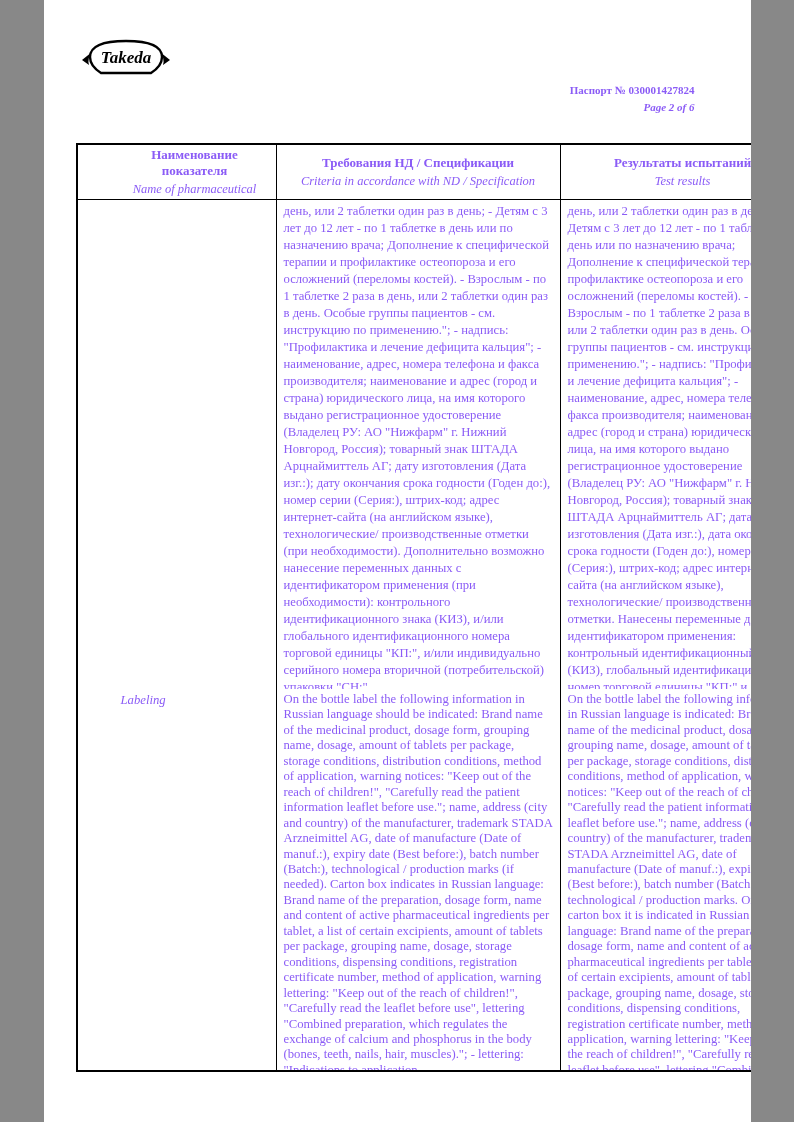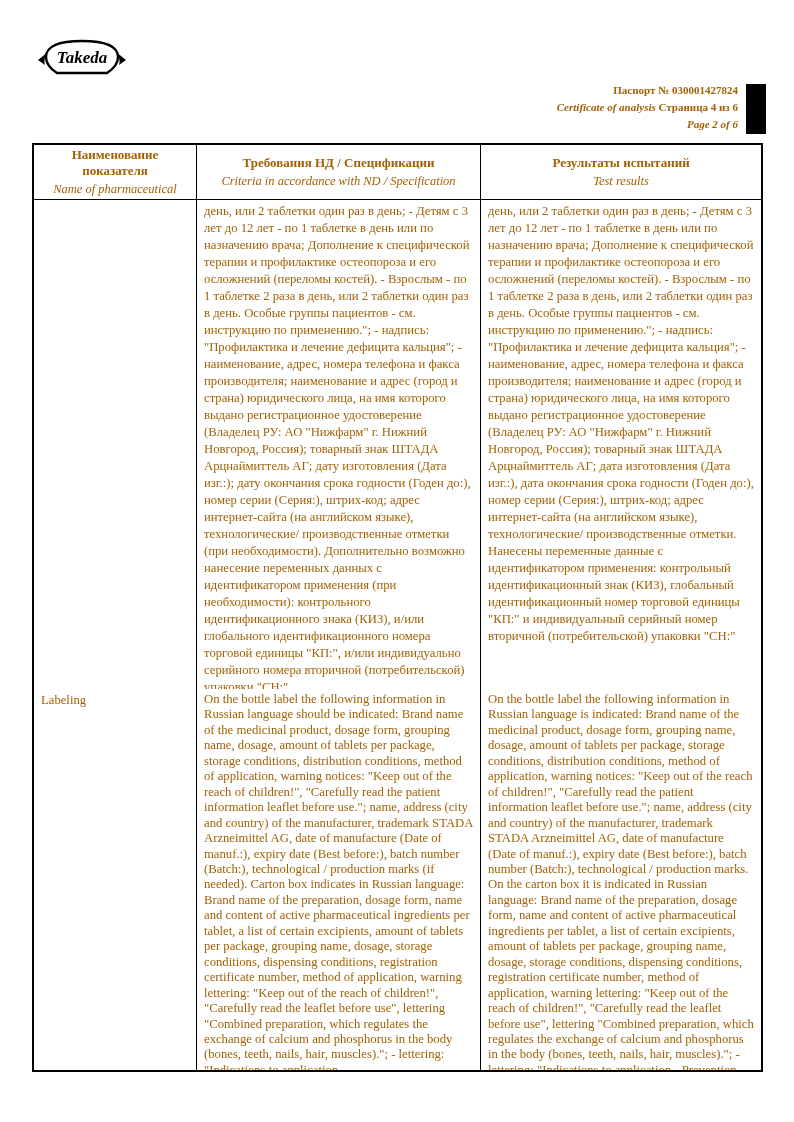--- a/index.html
+++ b/index.html
@@ -1,19 +1,19 @@
 <!DOCTYPE html>
 <html><head>
 <meta charset="utf-8">
 <style>
   html,body{margin:0;padding:0;background:#888;}
   .page{
-    position:relative;width:794px;height:1122px;background:#fff;
+    position:relative;width:707px;height:1122px;background:#fff;
     margin:0 auto;overflow:hidden;
-    font-family:"Liberation Serif","DejaVu Serif",serif;color:#a16207;
+    font-family:"Liberation Serif","DejaVu Serif",serif;color:#8b5cf6;
   }
   
   .logo{position:absolute;left:36px;top:36px;width:92px;height:52px;}
   .hdr{position:absolute;top:82px;right:56px;text-align:right;font-size:11px;line-height:17px;white-space:nowrap;}
   .hdr .b{font-weight:bold;}
   .hdr .bi{font-weight:bold;font-style:italic;}
   .blackbar{position:absolute;left:746px;top:84px;width:20px;height:50px;background:#000;}
   
   .coa-table{
     position:absolute;left:32px;top:143px;width:731px;height:929px;
@@ -21,49 +21,45 @@
   }
   .thead{display:flex;border-bottom:1.5px solid #000;height:55px;box-sizing:border-box;}
   .tbody{display:flex;flex-direction:column;flex:1;overflow:hidden;}
   .trow{display:flex;box-sizing:border-box;}
   .trow.r1{height:489px;}
   .trow.r2{flex:1;overflow:hidden;}
   .c1{width:163px;}
   .c2{width:284px;}
   .c3{flex:1;}
   .cell{box-sizing:border-box;overflow:hidden;}
-  .c1.cell{border-right:1.5px solid #000;}
+  .c1.cell{border-right:1.5px solid #000;margin-left:36px;}
   .c2.cell{border-right:1.5px solid #000;}
   .th{display:flex;flex-direction:column;justify-content:center;align-items:center;text-align:center;padding:2px 6px;}
   .th .ru{font-weight:bold;font-size:13px;line-height:16px;}
   .th .en{font-style:italic;font-size:12.5px;line-height:15px;margin-top:3px;}
   .txt{font-size:12.7px;line-height:17px;padding:3px 6px 0 7px;text-align:left;}
   .txt.it{line-height:15.45px;}
-  .rowlabel{font-size:12.7px;padding:4px 4px 0 7px;}
+  .rowlabel{font-style:italic;font-size:12.7px;padding:4px 4px 0 7px;}
 </style>
 </head>
 <body>
 
 <div class="page">
 
   <div class="logo">
     <svg width="92" height="52" viewBox="0 0 92 52">
       <path d="M10 21 Q10 5 46 5 Q82 5 82 21 Q82 30 71 37 L21 37 Q10 30 10 21 Z" fill="none" stroke="#000" stroke-width="2.4"></path>
       <path d="M12 16 L2 24 L9 29 Q7 22 12 16 Z" fill="#000"></path>
       <path d="M80 16 L90 24 L83 29 Q85 22 80 16 Z" fill="#000"></path>
       <text x="46" y="27" text-anchor="middle" font-family="Liberation Serif, DejaVu Serif, serif" font-size="17" font-style="italic" font-weight="bold" fill="#000">Takeda</text>
     </svg>
   </div>
 
   <div class="hdr">
     <div class="b">Паспорт №  030001427824</div>
-    <div>
-      <span class="bi">Certificate of analysis</span>
-      <span class="b">Страница 4 из 6</span>
-    </div>
     <div class="bi">Page 2 of 6</div>
   </div>
 
   <div class="blackbar"></div>
 
   <div class="coa-table">
 
     <div class="thead">
       <div class="cell c1 th">
         <div class="ru">Наименование показателя</div>

